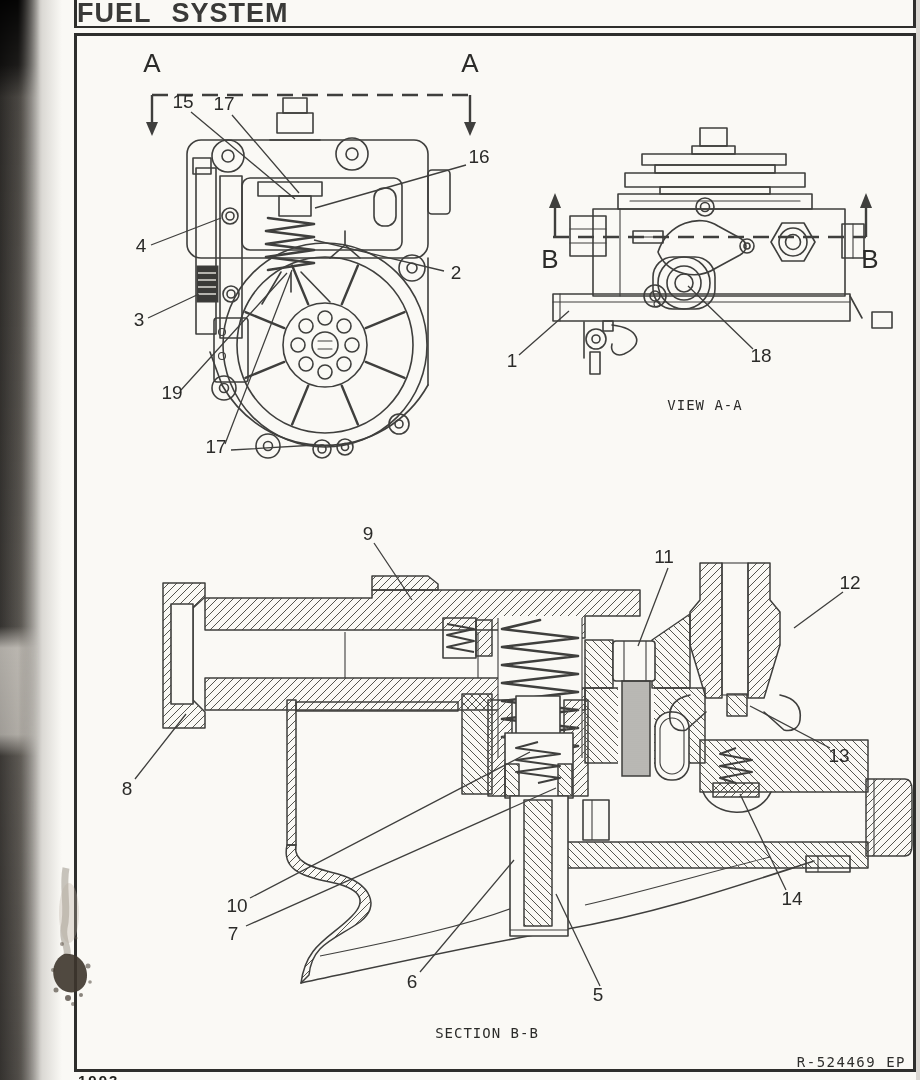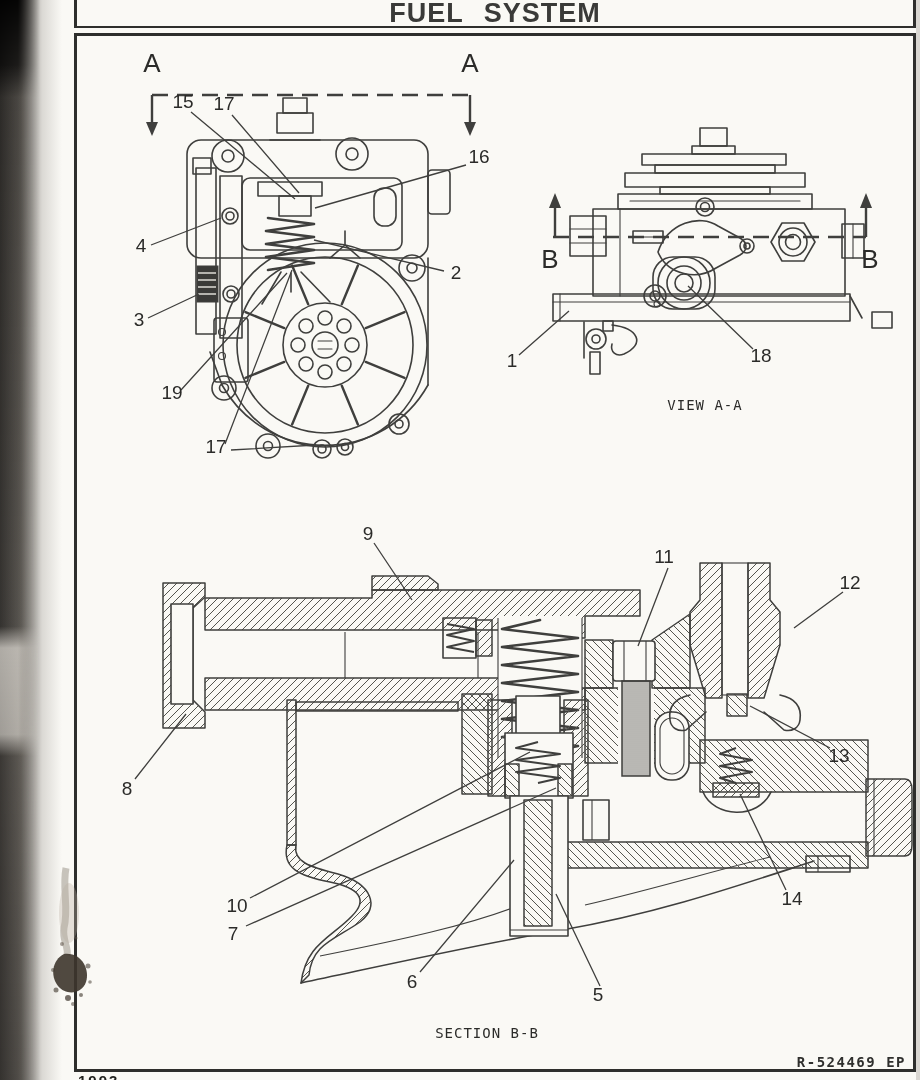--- a/index.html
+++ b/index.html
@@ -14,21 +14,21 @@
       rgba(40,38,35,.28) 54%,rgba(40,38,35,.28) 58%,
       rgba(214,210,203,.75) 60%,rgba(214,210,203,.65) 68%,
       rgba(60,56,52,.30) 70%,rgba(45,42,39,.40) 100%);
     -webkit-mask-image:linear-gradient(to right,#000 45%,transparent 100%);
     mask-image:linear-gradient(to right,#000 45%,transparent 100%);}
   
   .right-sliver{position:absolute;right:0;top:0;width:4px;height:1080px;background:#d9d6d1;z-index:1;}
   
   .titlebar{position:absolute;left:74px;top:0;width:842px;height:28px;box-sizing:border-box;
     border-left:3px solid #2e2e2c;border-right:3px solid #2e2e2c;border-bottom:2px solid #2e2e2c;
-    display:flex;align-items:center;justify-content:center;z-index:2;}
+    display:flex;align-items:center;justify-content:flex-start;z-index:2;}
   .titlebar span{font-weight:bold;font-size:27px;letter-spacing:1px;word-spacing:12px;color:#3a3a38;}
   
   .frame{position:absolute;left:74px;top:33px;width:842px;height:1039px;box-sizing:border-box;
     border:3px solid #2e2e2c;z-index:2;}
   
   .art{position:absolute;left:0;top:0;width:920px;height:1080px;z-index:3;}
   .ln{fill:none;stroke:#3f3f3d;stroke-width:1.6;stroke-linejoin:round;stroke-linecap:round;}
   .thin{fill:none;stroke:#3f3f3d;stroke-width:1.1;}
   .ldr{fill:none;stroke:#3f3f3d;stroke-width:1.3;}
   .dash{fill:none;stroke:#3f3f3d;stroke-width:2.4;stroke-dasharray:16 9;}
@@ -40,21 +40,21 @@
   .paper{fill:#faf9f5;stroke:none;}
   .paperln{fill:#faf9f5;stroke:#3f3f3d;stroke-width:1.6;stroke-linejoin:round;}
   .spr{fill:none;stroke:#3f3f3d;stroke-width:2.6;stroke-linejoin:round;stroke-linecap:round;}
   .spr2{fill:none;stroke:#3f3f3d;stroke-width:2;stroke-linejoin:round;}
   .num{font-family:"Liberation Sans",sans-serif;font-size:19px;fill:#2b2b29;}
   .big{font-family:"Liberation Sans",sans-serif;font-size:26px;fill:#2b2b29;}
   .mono{font-family:"DejaVu Sans Mono",monospace;font-size:14px;letter-spacing:1px;fill:#2b2b29;}
   .blackfill{fill:#3a3a38;stroke:#3f3f3d;}
   
   .refcode{position:absolute;right:14px;top:1054px;z-index:3;
-    font-family:"DejaVu Sans Mono",monospace;font-size:14px;letter-spacing:1.5px;color:#2f2f2d;font-weight:bold;}
+    font-family:"DejaVu Sans Mono",monospace;font-size:14px;letter-spacing:1.5px;color:#2f2f2d;}
   
   .footer-clip{position:absolute;left:78px;top:1073px;width:70px;height:7px;overflow:hidden;z-index:3;}
   .footer-clip span{display:block;font-weight:bold;font-size:15px;letter-spacing:2px;line-height:1;color:#22221f;}
   .smudge{position:absolute;left:42px;top:858px;z-index:5;}
 </style>
 </head>
 <body>
 
 <div class="page">
 

